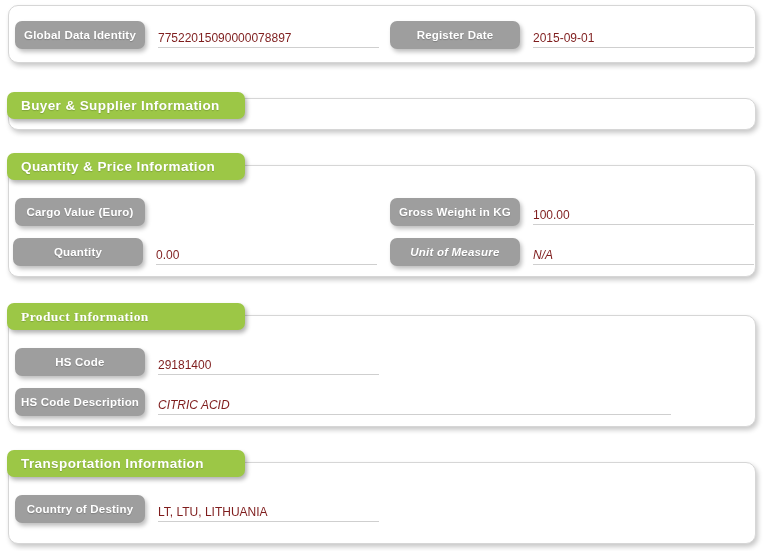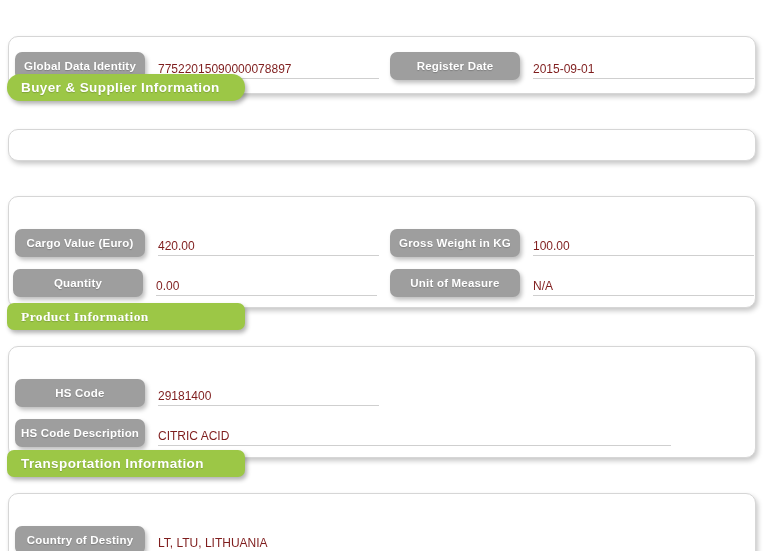--- a/index.html
+++ b/index.html
@@ -22,21 +22,20 @@
 
   
   .panel {
     position: absolute;
     left: 8px;
     width: 748px;
     background: #ffffff;
     border: 1px solid #d6d6d6;
     border-radius: 10px;
     box-shadow: 2px 3px 5px rgba(0,0,0,0.22);
-    margin-top: 31px;
   }
 
   
   .section-tab {
     position: absolute;
     left: 7px;
     width: 238px;
     height: 27px;
     background: #9cc746;
     border-radius: 7px;
@@ -118,56 +117,56 @@
       <div class="pill">
         <span>Register Date</span>
       </div>
       <div class="value" style="width:221px;">
         <span>2015-09-01</span>
       </div>
     </div>
 
   </div>
 
-  <div class="section-tab" style="top:74px;border-radius:13px;">
+  <div class="section-tab" style="top:92px;">
     <span>Buyer &amp; Supplier Information</span>
   </div>
   <div class="panel" style="top:98px; height:32px;">
   </div>
 
+  <div class="section-tab" style="top:153px;">
+    <span>Quantity &amp; Price Information</span>
+  </div>
   <div class="panel" style="top:165px; height:112px;">
 
     <div class="field" style="left:6px; top:32px;">
       <div class="pill">
         <span>Cargo Value (Euro)</span>
       </div>
-      <div class="value" style="width:221px;">
-        <span>420.00</span>
-      </div>
     </div>
 
     <div class="field" style="left:381px; top:32px;">
       <div class="pill">
         <span>Gross Weight in KG</span>
       </div>
       <div class="value" style="width:221px;">
         <span>100.00</span>
       </div>
     </div>
 
     <div class="field" style="left:4px; top:72px;">
       <div class="pill">
         <span>Quantity</span>
       </div>
       <div class="value" style="width:221px;">
         <span>0.00</span>
       </div>
     </div>
 
-    <div class="field" style="left:381px; top:72px;">
+    <div class="field" style="left:381px; top:72px;font-style:italic;">
       <div class="pill">
         <span>Unit of Measure</span>
       </div>
       <div class="value" style="width:221px;">
         <span>N/A</span>
       </div>
     </div>
 
   </div>
 
@@ -182,21 +181,21 @@
       </div>
       <div class="value" style="width:221px;">
         <span>29181400</span>
       </div>
     </div>
 
     <div class="field" style="left:6px; top:72px;">
       <div class="pill">
         <span>HS Code Description</span>
       </div>
-      <div class="value" style="width:513px;">
+      <div class="value" style="width:513px;font-style:italic;">
         <span>CITRIC ACID</span>
       </div>
     </div>
 
   </div>
 
   <div class="section-tab" style="top:450px;">
     <span>Transportation Information</span>
   </div>
   <div class="panel" style="top:462px; height:82px;">

